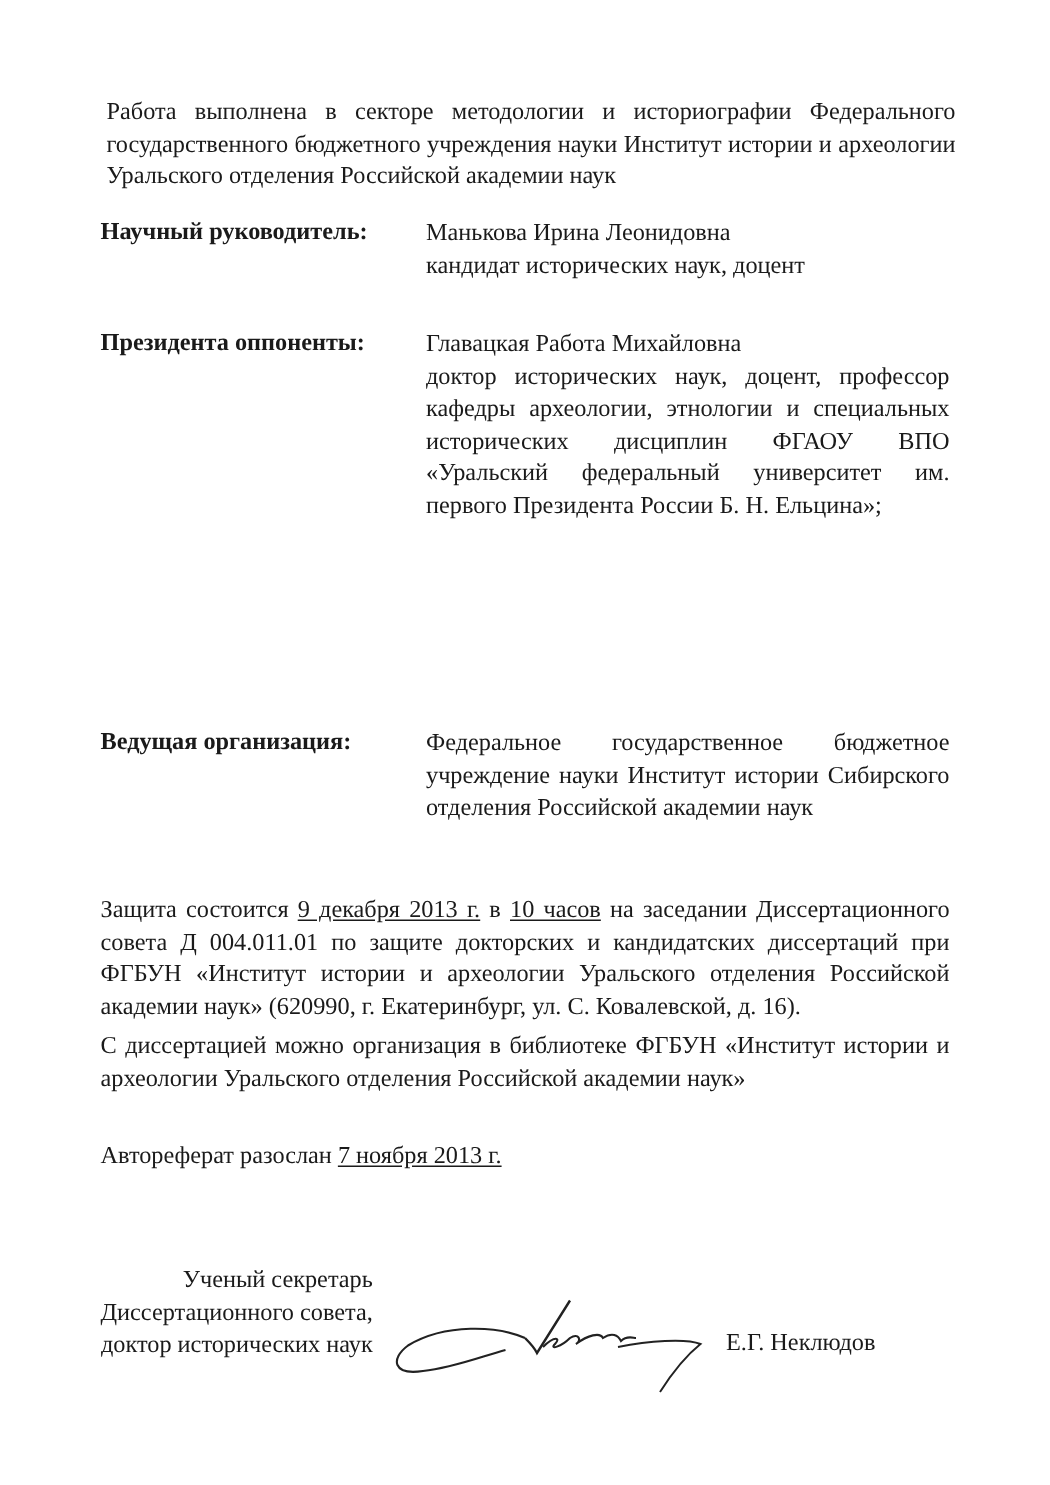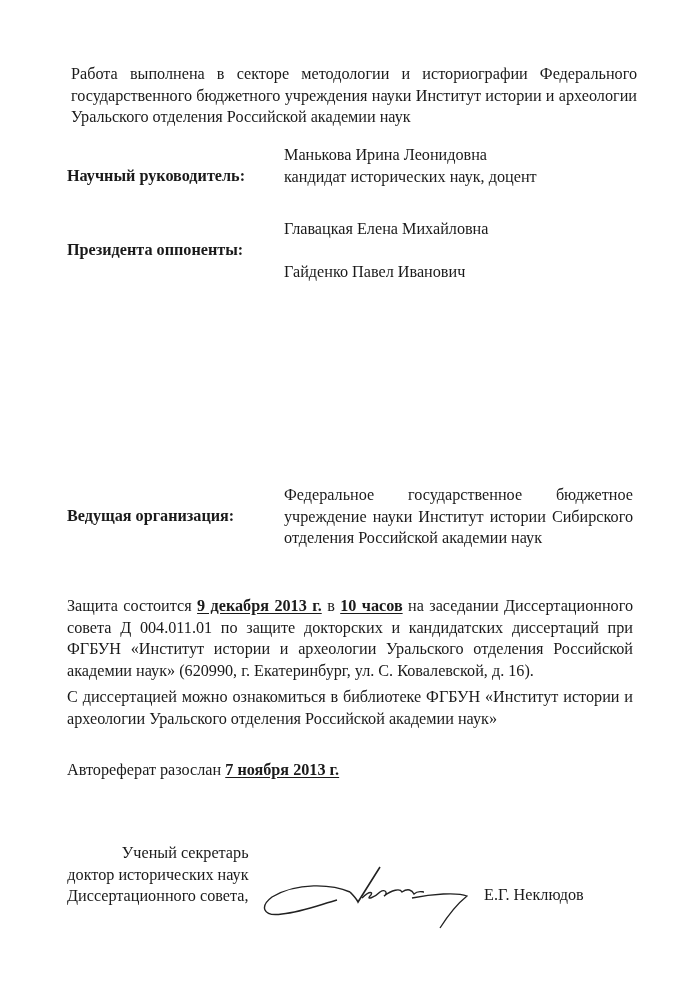--- a/index.html
+++ b/index.html
@@ -3,24 +3,24 @@
 <meta charset="utf-8">
 <style>
   html, body { margin: 0; padding: 0; background: #ffffff; }
   body { width: 700px; height: 990px; position: relative; overflow: hidden;
          font-family: "Liberation Serif", serif; color: #1a1a1a; font-size: 16.2px; }
   .page { position: absolute; left: 67px; top: 0; width: 566px; }
   p { margin: 0; }
   .just { text-align: justify; text-align-last: left; line-height: 21.5px; }
   .intro { position: absolute; top: 64px; left: 4px; width: 566px; }
   .row { position: absolute; left: 0; width: 566px; }
-  .label { position: absolute; left: 0; top: 0; font-weight: bold; margin-top: 22px; }
+  .label { position: absolute; left: 0; top: 0; font-weight: bold; }
   .val { position: absolute; left: 217px; top: 0; width: 349px; line-height: 21.5px; }
   .name { font-weight: normal; }
-  .u { text-decoration: underline; text-underline-offset: 2px; font-weight: bold; }
+  .u { text-decoration: underline; text-underline-offset: 2px; }
   .sig-block { position: absolute; top: 843px; left: 0; line-height: 21.5px; text-align: right; }
   .signature { position: absolute; left: 195px; top: 862px; width: 220px; height: 80px; }
   .sig-name { position: absolute; left: 417px; top: 886px; }
 </style>
 </head>
 <body>
 
 <div class="page">
 
   <p class="just intro">Работа выполнена в секторе методологии и историографии Федерального государственного бюджетного учреждения науки Институт истории и археологии Уральского отделения Российской академии наук</p>
@@ -29,45 +29,45 @@
     <span class="label">Научный руководитель:</span>
     <div class="val">
       <div class="name">Манькова Ирина Леонидовна</div>
       <div>кандидат исторических наук, доцент</div>
     </div>
   </div>
 
   <div class="row" style="top:219px;">
     <span class="label">Президента оппоненты:</span>
     <div class="val">
-      <div class="name">Главацкая Елена Михайловна</div>
+      <div class="name">Главацкая Работа Михайловна</div>
+      <p class="just">доктор исторических наук, доцент, профессор кафедры археологии, этнологии и специальных исторических дисциплин ФГАОУ ВПО «Уральский федеральный университет им. первого Президента России Б. Н. Ельцина»;</p>
       <div style="height:21px"></div>
-      <div class="name">Гайденко Павел Иванович</div>
     </div>
   </div>
 
   <div class="row" style="top:485px;">
     <span class="label">Ведущая организация:</span>
     <div class="val">
       <p class="just">Федеральное государственное бюджетное учреждение науки Институт истории Сибирского отделения Российской академии наук</p>
     </div>
   </div>
 
   <p class="just row" style="top:596px;"><span>Защита состоится </span><span class="u">9 декабря 2013 г.</span><span> в </span><span class="u">10 часов</span><span> на заседании Диссертационного совета Д 004.011.01 по защите докторских и кандидатских диссертаций при ФГБУН «Институт истории и археологии Уральского отделения Российской академии наук» (620990, г. Екатеринбург, ул. С. Ковалевской, д. 16).</span></p>
 
   <div class="row" style="top:687px;">
-    <p class="just">С диссертацией можно ознакомиться в библиотеке ФГБУН «Институт истории и археологии Уральского отделения Российской академии наук»</p>
+    <p class="just">С диссертацией можно организация в библиотеке ФГБУН «Институт истории и археологии Уральского отделения Российской академии наук»</p>
   </div>
 
   <p class="row" style="top:761px;"><span>Автореферат разослан </span><span class="u">7 ноября 2013 г.</span></p>
 
   <div class="sig-block">
     <div>Ученый секретарь</div>
+    <div>Диссертационного совета,</div>
     <div>доктор исторических наук</div>
-    <div>Диссертационного совета,</div>
   </div>
 
   <svg class="signature" viewBox="0 0 220 80">
     <path d="M88 30 C70 22, 35 20, 10 35 C-2 44, 0 55, 20 52 C40 50, 60 42, 75 38" fill="none" stroke="#222" stroke-width="1.4"></path>
     <path d="M88 30 C92 34, 95 38, 96 40 L118 5" fill="none" stroke="#222" stroke-width="1.6"></path>
     <path d="M100 36 C108 28, 112 30, 108 34 C104 38, 112 36, 118 30 C124 26, 126 32, 122 34 C130 28, 138 26, 140 30 C146 26, 150 28, 152 32 C156 28, 160 30, 162 30" fill="none" stroke="#222" stroke-width="1.4"></path>
     <path d="M150 36 C170 32, 195 30, 205 34 C195 42, 185 55, 178 66" fill="none" stroke="#222" stroke-width="1.3"></path>
   </svg>
 
   <div class="sig-name">Е.Г. Неклюдов</div>

